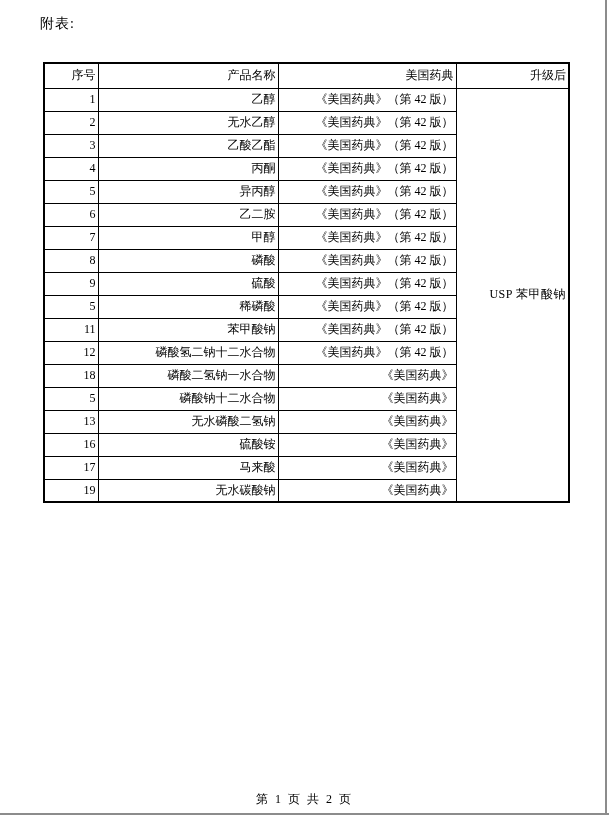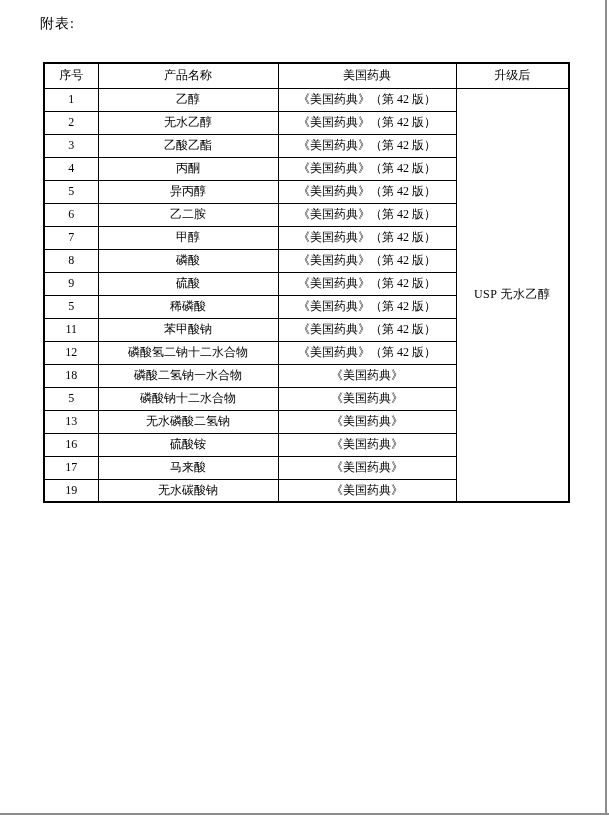--- a/index.html
+++ b/index.html
@@ -31,21 +31,21 @@
     left: 43px; top: 62px;
     width: 525px;
     border-collapse: collapse;
     table-layout: fixed;
     border: 2px solid #000;
     font-size: 12px;
   }
   table.products th,
   table.products td {
     border: 1px solid #000;
-    text-align: center;
+    text-align: right;
     vertical-align: middle;
     font-weight: normal;
     padding: 0 2px;
     overflow: hidden;
     white-space: nowrap;
   }
   table.products thead th { height: 25px; }
   table.products tbody td { height: 23px; }
   td.merged-cell {
     vertical-align: middle;
@@ -93,21 +93,21 @@
         <th>产品名称</th>
         <th>美国药典</th>
         <th>升级后</th>
       </tr>
     </thead>
     <tbody>
         <tr>
           <td>1</td>
           <td>乙醇</td>
           <td>《美国药典》（第 42 版）</td>
-          <td rowspan="18" class="merged-cell">USP 无水乙醇</td>
+          <td rowspan="18" class="merged-cell">USP 苯甲酸钠</td>
         </tr>
         <tr>
           <td>2</td>
           <td>无水乙醇</td>
           <td>《美国药典》（第 42 版）</td>
         </tr>
         <tr>
           <td>3</td>
           <td>乙酸乙酯</td>
           <td>《美国药典》（第 42 版）</td>
@@ -183,17 +183,18 @@
           <td>《美国药典》</td>
         </tr>
         <tr>
           <td>19</td>
           <td>无水碳酸钠</td>
           <td>《美国药典》</td>
         </tr>
       </tbody>
   </table>
 
+  <div class="footer">第 1 页 共 2 页</div>
 
   <div class="edge-right"></div>
   <div class="edge-bottom"></div>
 
 </div>
 
 </body></html>

